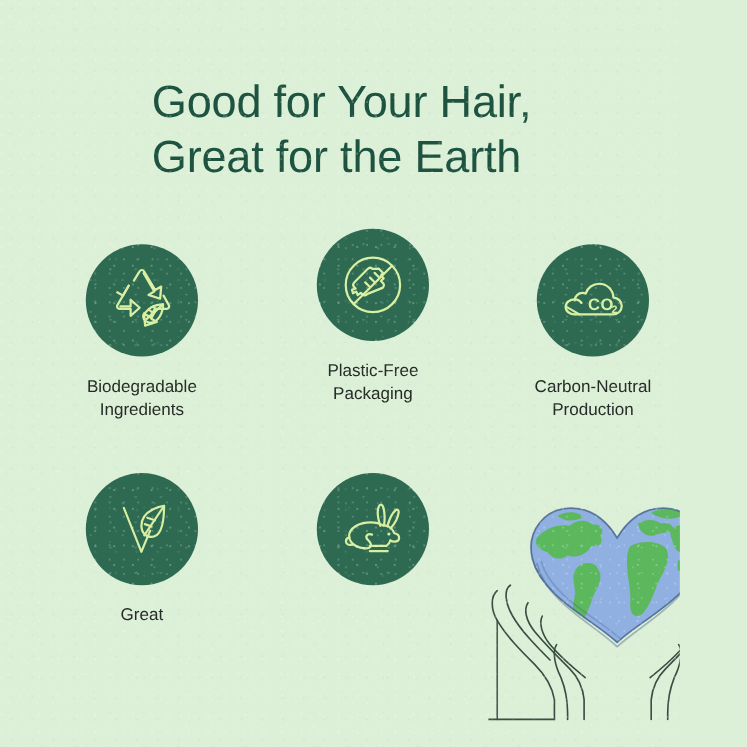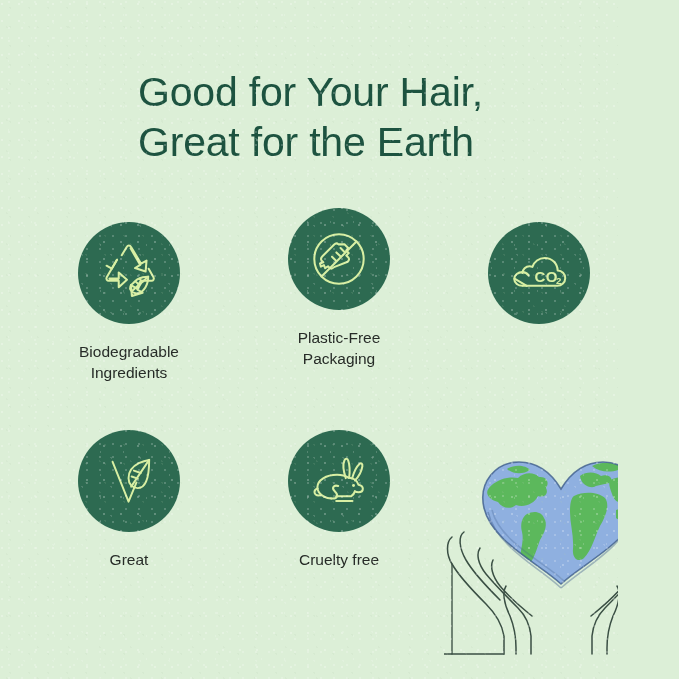--- a/index.html
+++ b/index.html
@@ -158,20 +158,22 @@
 
           <path d="M16.9 45.2 c-4.4 0 -8.4 -2.8 -8.4 -7.0 0 -4.2 4.0 -7.1 8.4 -7.1
                    2.7 0 5.0 1.3 6.3 3.3"></path>
           <path d="M8.8 37.9 L21.4 45.2"></path>
 
           <text x="29.5" y="41.4" font-family="'Liberation Sans', sans-serif" font-size="15.5" font-weight="bold" fill="#d8efa3" stroke="none" letter-spacing="0.4">CO</text>
           <text x="51.5" y="43.8" font-family="'Liberation Sans', sans-serif" font-size="10" font-weight="bold" fill="#d8efa3" stroke="none">2</text>
         </svg>
       </span>
     </div>
+    <div class="cap">Carbon-Neutral
+Production</div>
   </div>
 
   <div class="badge" id="badge-3">
     <div class="disc">
       <span>
         <svg width="60" height="60" viewBox="0 0 64 64" fill="none" stroke="#d8efa3" stroke-width="2.1" stroke-linejoin="round" stroke-linecap="round">
 
           <path d="M14.5 11.5 L31.5 54.0 L40.0 33.5"></path>
 
           <path d="M53.5 9.5 c0 0 -22.0 3.0 -22.0 19.5 0 6.3 4.4 10.6 9.6 10.6
@@ -206,21 +208,20 @@
           <path d="M16.5 48.1 c2.2 1.1 4.8 1.8 7.6 2.0"></path>
           <path d="M24.1 50.1 c3.2 0.2 5.3 -0.6 5.9 -2.3 0.6 -1.8 -0.6 -3.6 -2.4 -5.3
                    -1.6 -1.5 -2.2 -3.0 -1.4 -4.3 0.9 -1.4 3.0 -1.7 5.0 -1.0"></path>
 
           <path d="M9.9 39.8 c-1.9 0.5 -3.2 1.9 -3.2 3.6 0 2.0 1.8 3.5 4.2 3.5 1.0 0 1.9 -0.2 2.6 -0.6"></path>
 
           <path d="M29.1 52.6 h16.8"></path>
         </svg>
       </span>
     </div>
-    <div class="cap">Cruelty free</div>
   </div>
 
   <div id="earth-art">
     <svg width="235" height="225" viewBox="0 0 235 225" fill="none">
       <defs>
 
         <clipPath id="heartClip">
           <path d="M117 148
                    C 96 128, 48 106, 40 72
                    C 34 46, 52 26, 75 26

